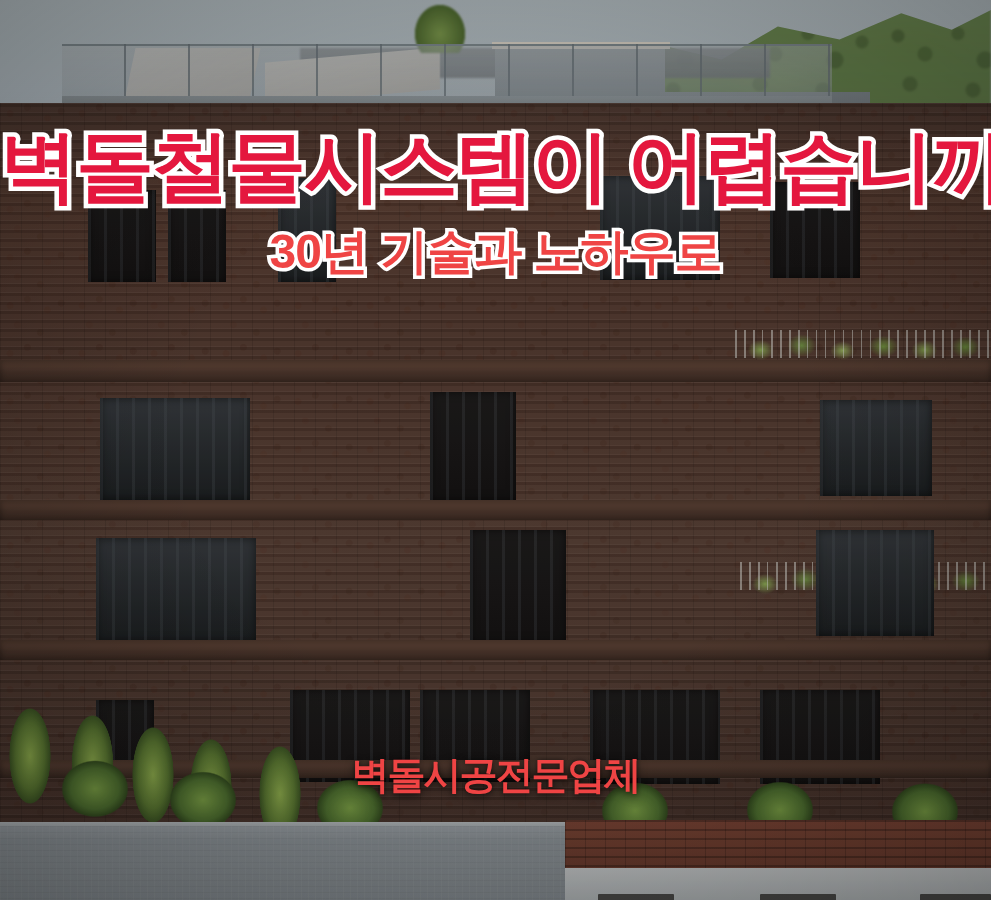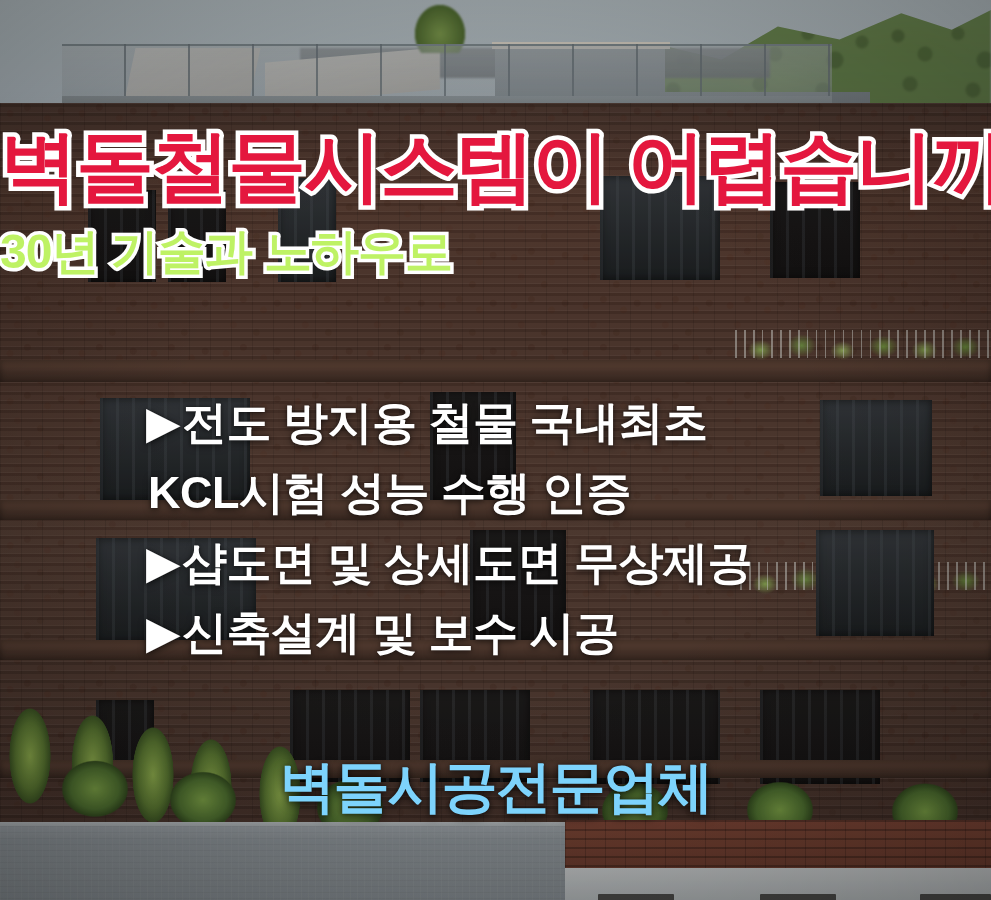--- a/index.html
+++ b/index.html
@@ -241,23 +241,23 @@
     line-height:1;
     letter-spacing:-2px;
     color:#E4173E;
     -webkit-text-stroke:9px #ffffff;
     paint-order:stroke fill;
     white-space:nowrap;
   }
 
   .sub-line{
     position:absolute;left:0;right:0;
-    text-align:left;
+    text-align:center;
     font-weight:900;
-    color:#bef264;
+    color:#ef4444;
     -webkit-text-stroke:7px #ffffff;
     paint-order:stroke fill;
     line-height:1;
     white-space:nowrap;
   }
   .sub-line.s1{top:228px;font-size:48px;letter-spacing:-1px;}
   .sub-line.s2{top:293px;font-size:49px;letter-spacing:-1.5px;}
 
   .bullets{
     position:absolute;left:146px;top:388px;width:760px;
@@ -268,23 +268,23 @@
     text-shadow:0 2px 7px rgba(0,0,0,.55), 0 0 3px rgba(0,0,0,.4);
     letter-spacing:-.5px;
     white-space:nowrap;
   }
   .bullets .row{display:block;height:70px;}
   .bullets .mark{display:inline-block;margin-right:2px;}
 
   .footer-line{
     position:absolute;left:0;right:0;top:750px;
     text-align:center;
-    color:#7dd3fc;
+    color:#ef4444;
     font-weight:900;
-    font-size:56px;
+    font-size:38px;
     letter-spacing:-2px;
     text-shadow:0 3px 10px rgba(0,0,0,.6), 0 0 4px rgba(0,0,0,.45);
     white-space:nowrap;
   }
 </style>
 </head>
 <body>
 
 <div class="banner">
 
@@ -398,22 +398,16 @@
     <div class="vignette"></div>
   </div>
 
   <div class="overlay">
 
     <div class="headline">벽돌철물시스템이 어렵습니까?</div>
 
     <div class="sub-line s1">30년 기술과 노하우로</div>
 
 
-    <div class="bullets">
-      <span class="row"><span class="mark">▶</span><span>전도 방지용 철물 국내최초</span></span>
-      <span class="row"><span class="mark"></span><span>KCL시험 성능 수행 인증</span></span>
-      <span class="row"><span class="mark">▶</span><span>샵도면 및 상세도면 무상제공</span></span>
-      <span class="row"><span class="mark">▶</span><span>신축설계 및 보수 시공</span></span>
-    </div>
 
     <div class="footer-line">벽돌시공전문업체</div>
   </div>
 </div>
 
 </body></html>

